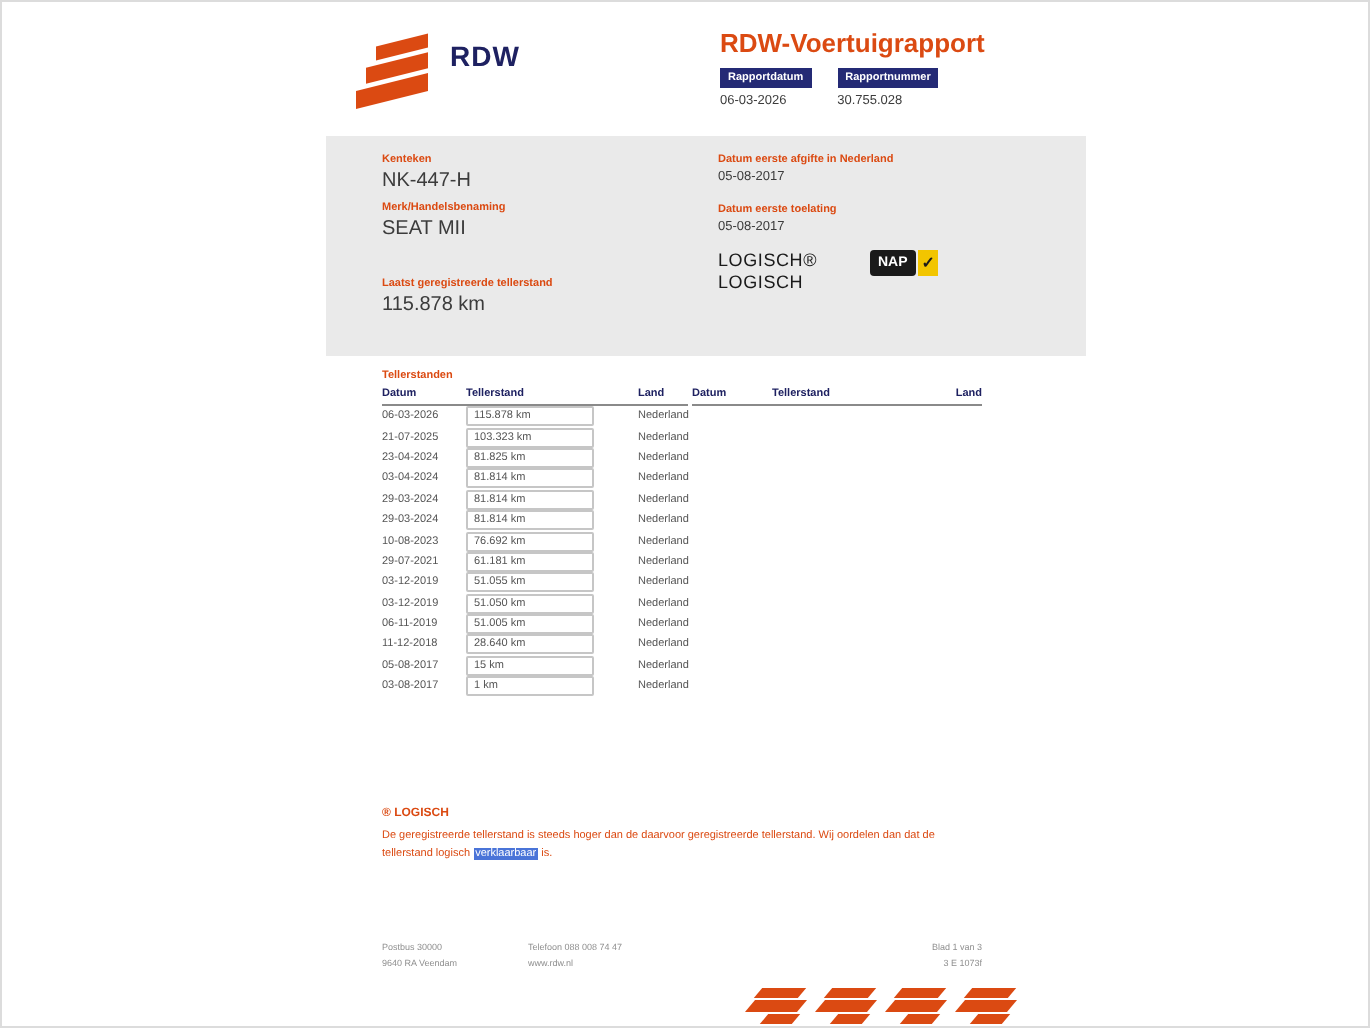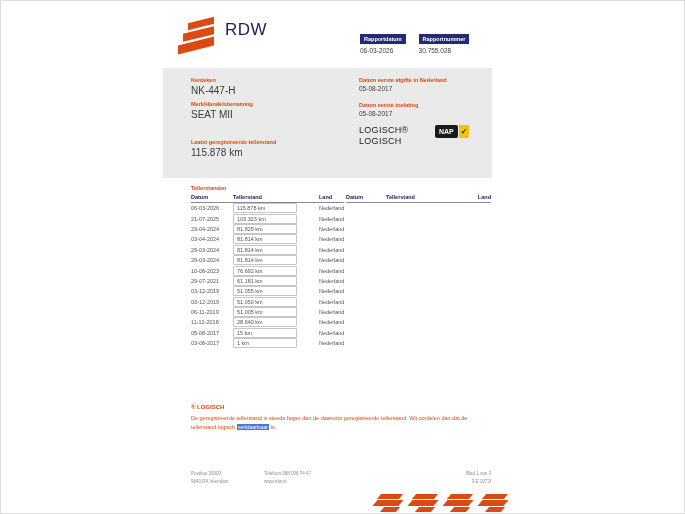--- a/index.html
+++ b/index.html
@@ -9,31 +9,31 @@
   .page { position:relative; width:685px; height:514px; background:#fff;
           border:1px solid #dcdcdc; overflow:hidden; }
 
   
   .logo { position:absolute; left:177px; top:13px; display:flex; align-items:flex-start; gap:7px; }
   .flag { position:relative; width:40px; height:40px; }
   .flag i { position:absolute; background:var(--orange,#DB4A12); transform:skewY(-14deg); }
   .flag .f1 { left:10px; top:6px;  width:26px; height:7px; }
   .flag .f2 { left:5px;  top:16px; width:31px; height:8px; }
   .flag .f3 { left:0;    top:27px; width:36px; height:9px; }
-  .brand { font-size:17px; font-weight:normal; color:var(--navy,#1E2161); margin-top:6px; letter-spacing:.5px; }
+  .brand { font-size:14px; font-weight:bold; color:var(--navy,#1E2161); margin-top:6px; letter-spacing:.5px; }
 
   .title { position:absolute; left:359px; top:13px; font-size:13px; font-weight:bold; color:var(--orange,#DB4A12); }
 
   .meta { position:absolute; left:359px; top:33px; display:flex; gap:13px; }
   .meta-item { display:flex; flex-direction:column; }
   .chip { background:var(--chip-bg,#242A75); color:#fff; font-size:5.5px; font-weight:bold; padding:2px 4px; width:max-content; }
   .meta-value { font-size:6.5px; color:var(--text,#3C3C3C); margin-top:3px; }
 
   
-  .panel { position:absolute; left:162px; top:67px; width:329px; height:110px; background:var(--panel-bg,#EAEAEA); }
+  .panel { position:absolute; left:162px; top:67px; width:380px; height:110px; background:var(--panel-bg,#EAEAEA); }
   .field { position:absolute; display:flex; flex-direction:column; gap:2px; }
   .flabel { font-size:5.5px; font-weight:bold; color:var(--orange,#DB4A12); }
   .fvalue { font-size:6.5px; color:var(--text,#3C3C3C); }
   .fvalue.big { font-size:10px; }
 
   .oordeel { position:absolute; left:196px; top:57px; font-size:9px; font-weight:normal;
              color:#1a1a1a; line-height:11px; letter-spacing:.3px; }
   .nap { position:absolute; left:272px; top:57px; display:flex; align-items:stretch; }
   .nap-box { background:#1a1a1a; color:#fff; font-weight:bold; font-size:7px; padding:3px 4px; border-radius:2px; }
   .nap-check { background:var(--nap-yellow,#F2C500); color:#1a1a1a; font-size:8px; font-weight:bold;
@@ -77,20 +77,21 @@
 
   <div class="logo">
     <div class="flag">
         <i class="f1"></i>
         <i class="f2"></i>
         <i class="f3"></i>
       </div>
     <span class="brand">RDW</span>
   </div>
 
+  <h1 class="title">RDW-Voertuigrapport</h1>
 
   <div class="meta">
     <div class="meta-item">
       <span class="chip">Rapportdatum</span>
       <span class="meta-value">06-03-2026</span>
     </div>
     <div class="meta-item">
       <span class="chip">Rapportnummer</span>
       <span class="meta-value">30.755.028</span>
     </div>

